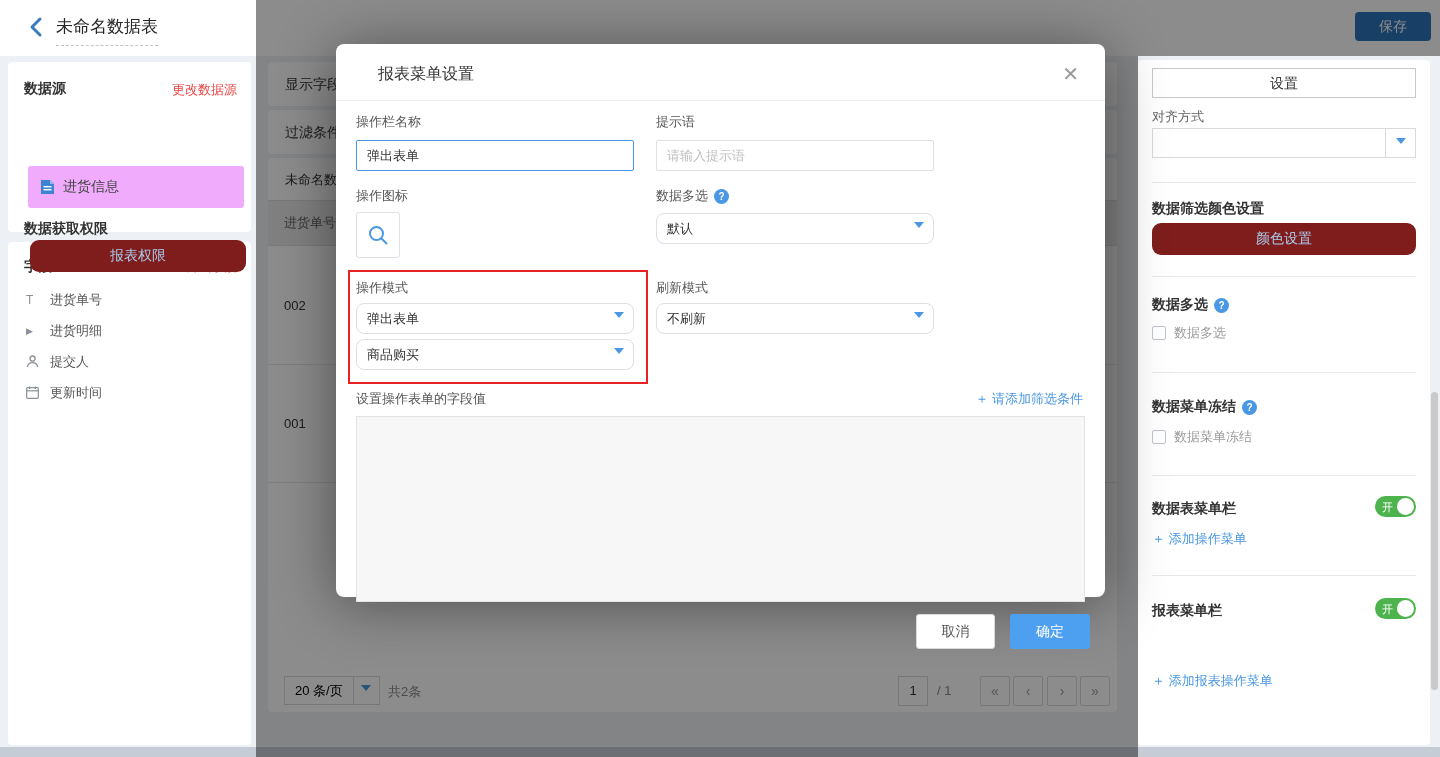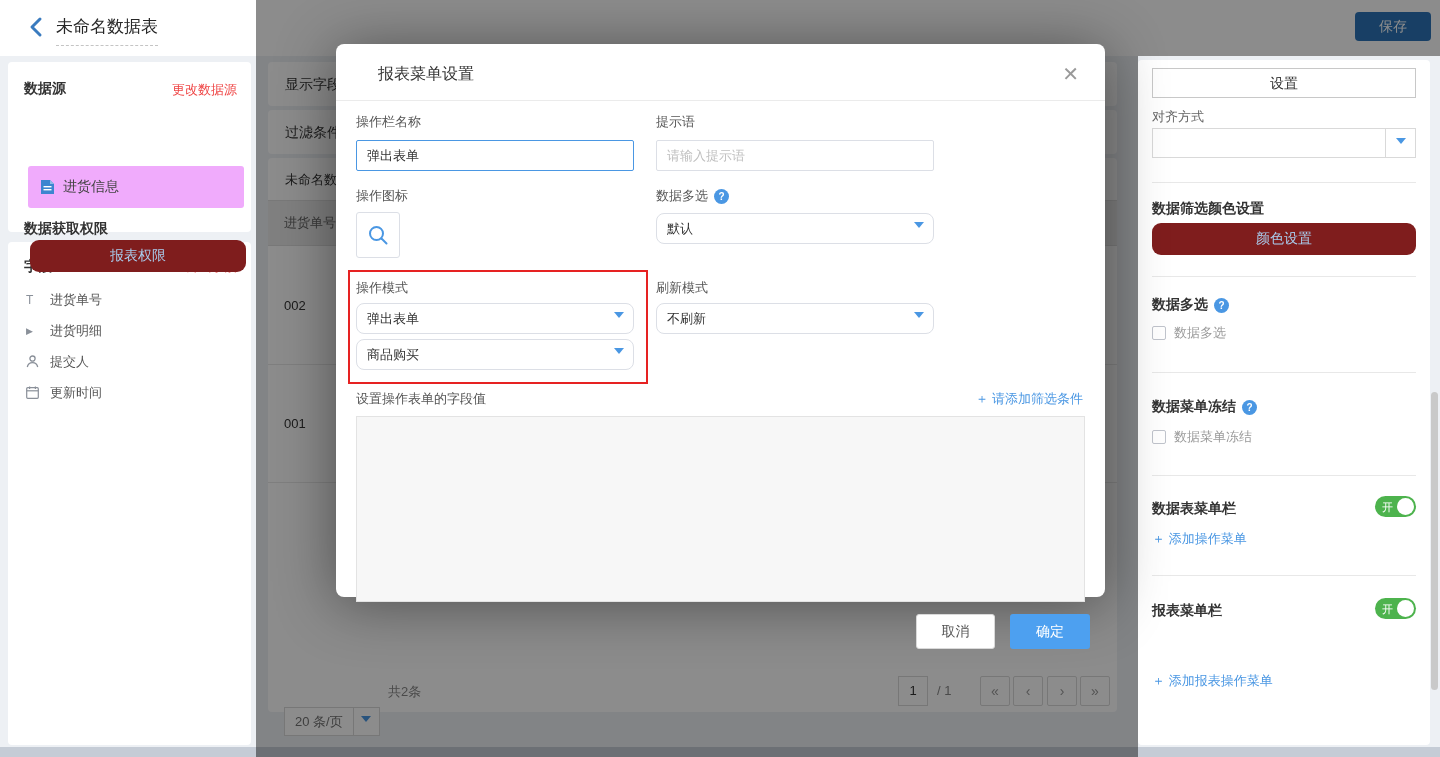--- a/index.html
+++ b/index.html
@@ -29,21 +29,21 @@
   .field-item .fi-ic { width:24px; color:#8a9099; font-size:12px; text-align:left; display:inline-flex; }
 
   
   .strip { position:absolute; background:#fff; border-radius:4px; font-size:14px; color:#333; }
   .tbl-header { position:absolute; left:0; right:0; height:46px; background:#eaeaea;
     border-top:1px solid #dcdcdc; border-bottom:1px solid #dcdcdc; display:flex; align-items:center;
     padding-left:16px; font-size:13px; color:#666; }
   .tbl-row { position:absolute; left:0; right:0; height:118px; border-bottom:1px solid #e8e8e8;
     display:flex; align-items:center; padding-left:16px; font-size:13px; color:#333; cursor:pointer; }
   .psize { position:absolute; display:flex; height:29px; border:1px solid #d9d9d9; background:#fff;
-    font-size:13px; color:#737373; cursor:pointer;margin-top:31px; }
+    font-size:13px; color:#000000; cursor:pointer; }
   .psize .tx { padding:0 10px; line-height:27px; }
   .psize .dd { width:26px; border-left:1px solid #d9d9d9; display:flex; align-items:center; justify-content:center; }
   .tri-down { width:0; height:0; border:5px solid transparent; border-top:6px solid #4a97e3; margin-top:5px; }
   .pager-btn { position:absolute; width:30px; height:30px; border:1px solid #d9d9d9; background:#fff;
     color:#999; font-size:14px; text-align:center; line-height:28px; border-radius:2px; cursor:pointer; }
   .pnum { position:absolute; width:30px; height:30px; border:1px solid #d9d9d9; background:#fff;
     text-align:center; line-height:28px; font-size:13px; color:#333; }
 
   
   .rp { position:absolute; left:1138px; top:60px; width:292px; height:685px; background:#fff; border-radius:4px; z-index:1; }

